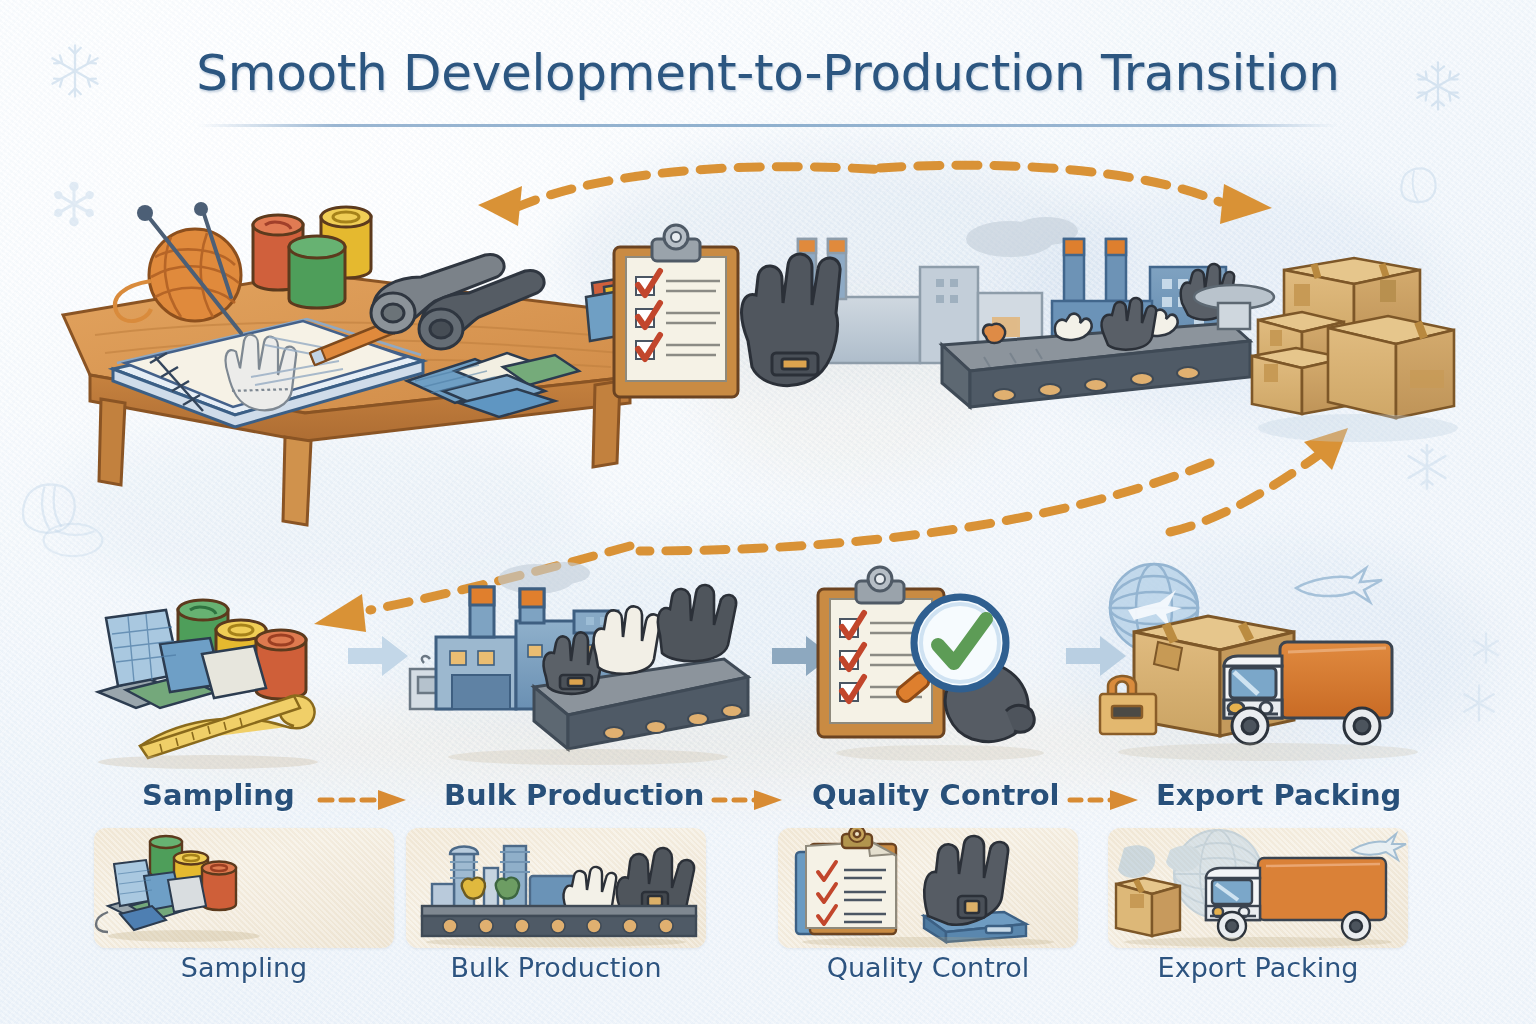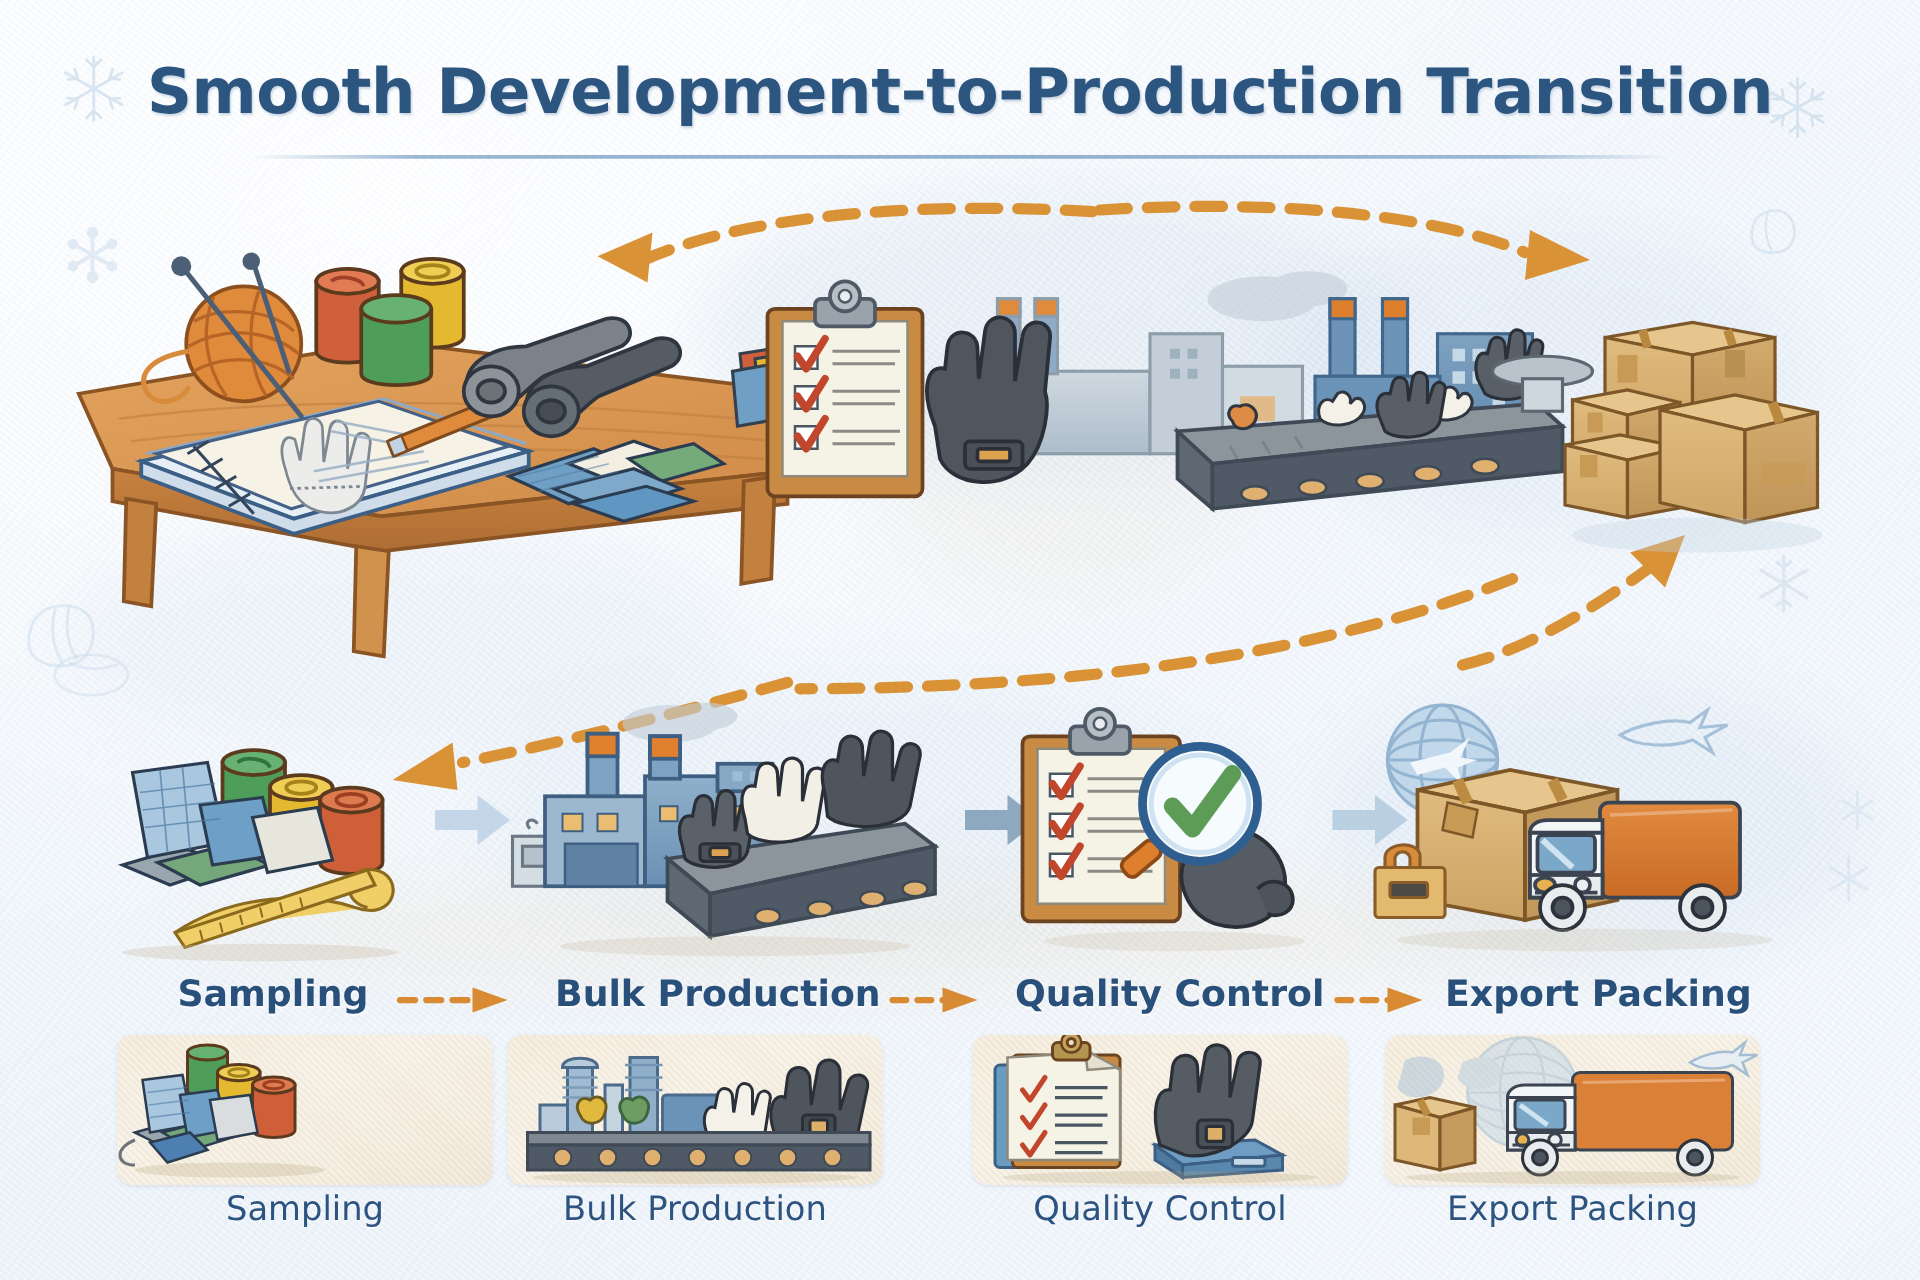--- a/index.html
+++ b/index.html
@@ -24,21 +24,21 @@
   .washes{position:absolute;inset:0;z-index:1;pointer-events:none;}
   .wash{position:absolute;border-radius:50%;filter:blur(26px);}
 
   
   .deco{position:absolute;z-index:2;color:#bed4e8;opacity:.55;pointer-events:none;}
 
   
   .title-wrap{position:absolute;left:0;top:44px;width:1536px;text-align:center;z-index:12;}
   .title{
     font-family:"DejaVu Sans", sans-serif;
-    font-size:50px;font-weight:bold;letter-spacing:-.3px;
+    font-size:50px;font-weight:normal;letter-spacing:-.3px;
     color:#2c5680;
     text-shadow:1px 2px 2px rgba(140,165,190,.45);
   }
   .title-rule{
     margin:22px auto 0;width:1140px;height:3px;border-radius:2px;
     background:linear-gradient(90deg,rgba(170,195,220,0) 0%,#9ab6d2 12%,#8fb0ce 50%,#9ab6d2 88%,rgba(170,195,220,0) 100%);
   }
 
   
   .scene{position:absolute;z-index:6;}

